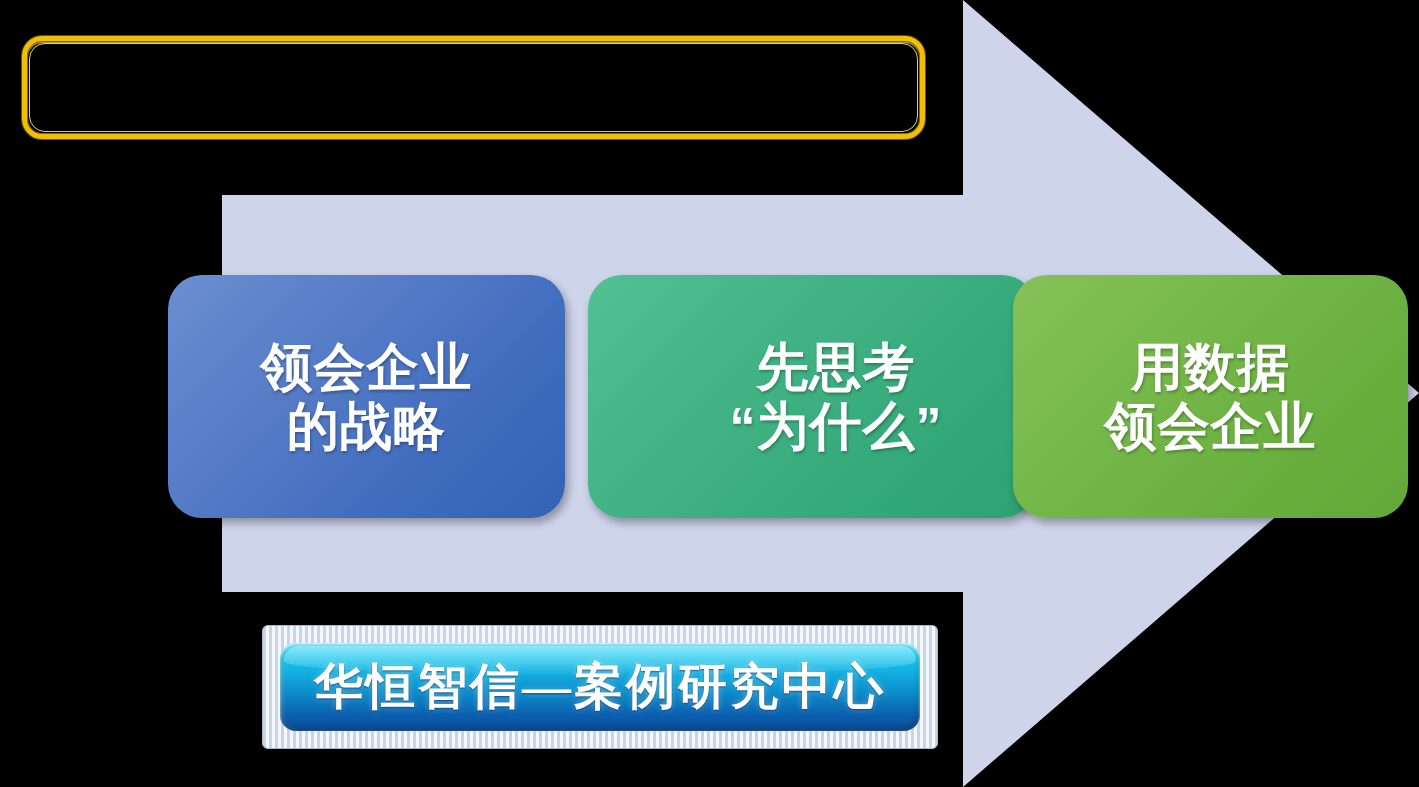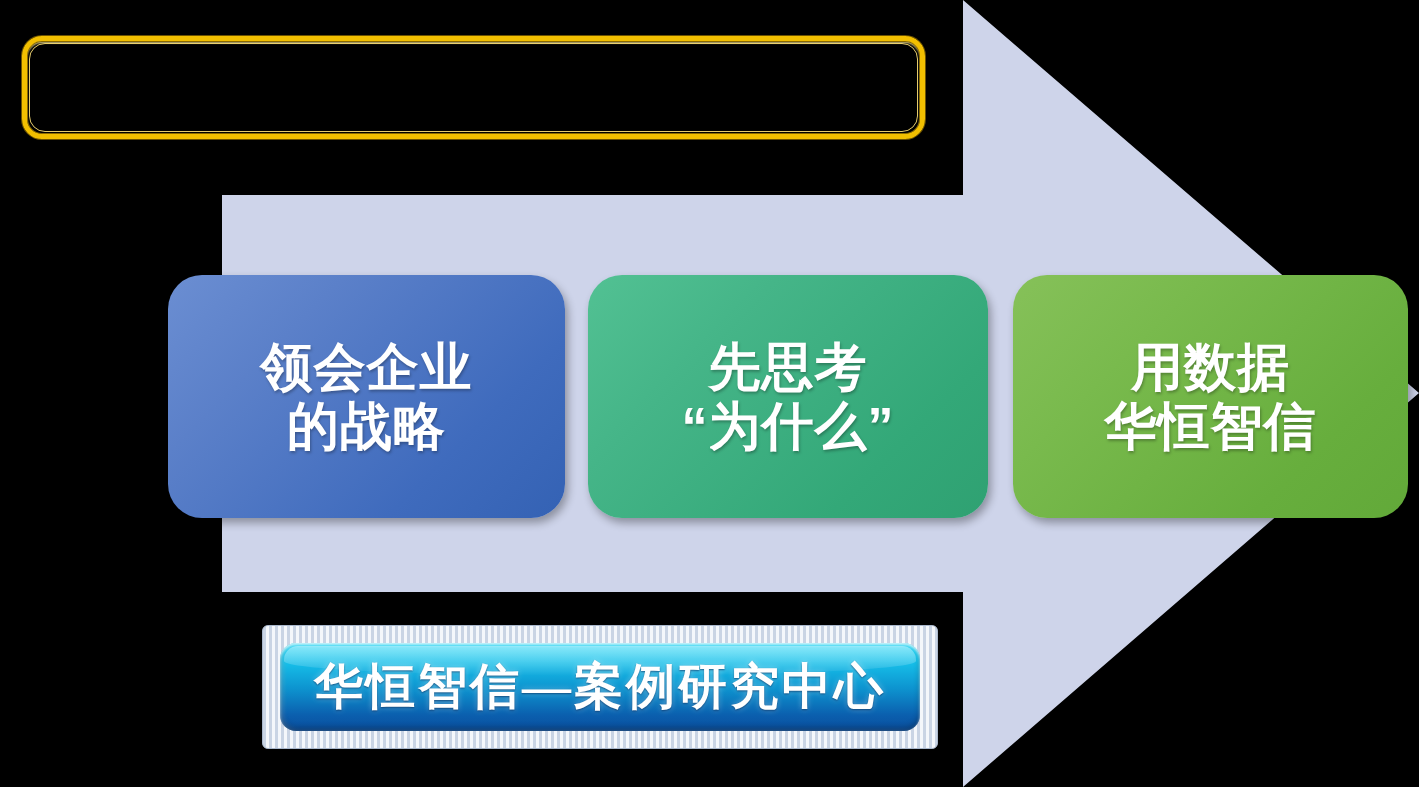--- a/index.html
+++ b/index.html
@@ -87,20 +87,21 @@
   }
   #step-1 {
     left: 168px;
     width: 397px;
     background: linear-gradient(135deg, #6b8ed2 0%, #5b80c9 28%, #3f6bbd 72%, #3462b4 100%);
   }
   #step-2 {
     left: 588px;
     width: 400px;
     background: linear-gradient(135deg, #52c193 0%, #45b588 30%, #33a878 75%, #2fa172 100%);
+    padding-left: 48px;
   }
   #step-3 {
     left: 1013px;
     width: 395px;
     background: linear-gradient(135deg, #86c159 0%, #79ba4d 30%, #67ae3d 75%, #62a939 100%);
   }
 
   
   #banner {
     position: absolute;
@@ -175,21 +176,21 @@
 的战略</span>
   </div>
 
   <div id="step-2" class="step-box">
     <span class="step-label">先思考
 “为什么”</span>
   </div>
 
   <div id="step-3" class="step-box">
     <span class="step-label">用数据
-华恒智信</span>
+领会企业</span>
   </div>
 
   <div id="banner">
     <div id="banner-inner">
       <span id="banner-text">华恒智信—案例研究中心</span>
     </div>
   </div>
 
 </div>
 

